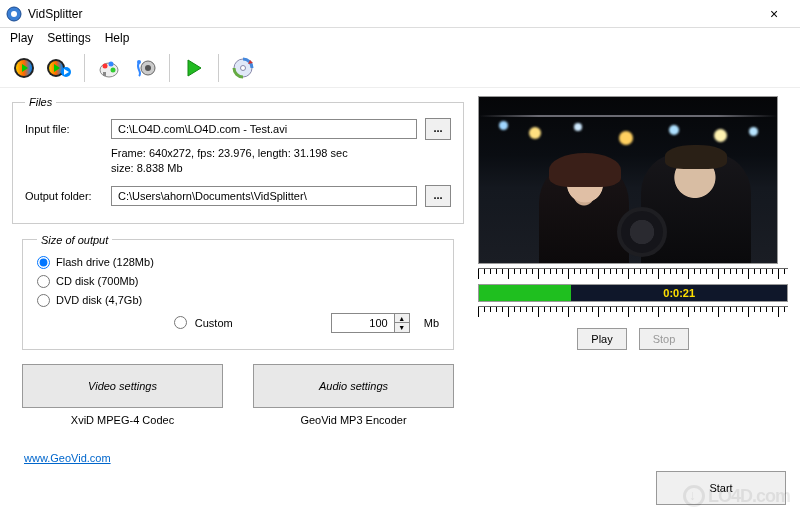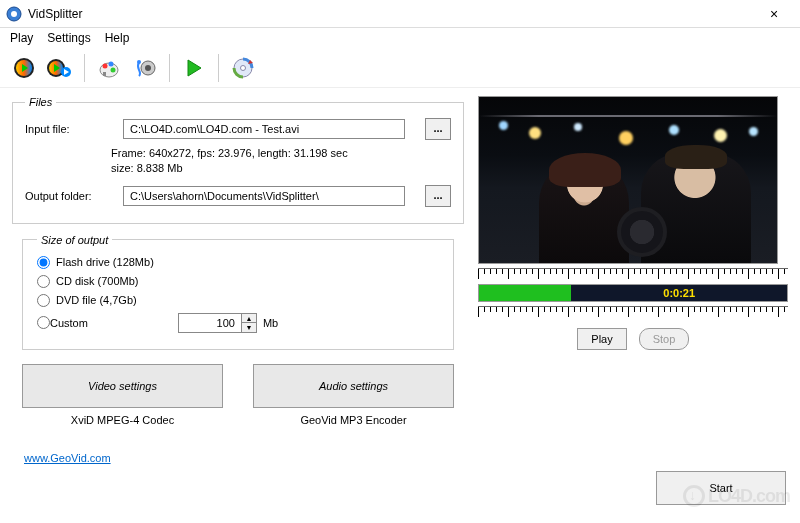--- a/index.html
+++ b/index.html
@@ -11,29 +11,29 @@
 .menubar { height: 20px; display: flex; align-items: center; gap: 14px; padding: 2px 10px; font-size: 12px; }
 .menubar span { cursor: default; }
 .toolbar { height: 40px; display: flex; align-items: center; gap: 4px; padding: 2px 8px; border-bottom: 1px solid #eee; }
 .toolbar .sep { width: 1px; height: 28px; background: #ccc; margin: 0 4px; }
 .tb-btn { width: 32px; height: 32px; display: flex; align-items: center; justify-content: center; cursor: pointer; border-radius: 3px; }
 .content { display: flex; padding: 8px 12px; gap: 14px; }
 .left { flex: 1; }
 .right { width: 310px; }
 fieldset { border: 1px solid #ccc; padding: 10px 12px; margin-bottom: 10px; }
 legend { padding: 0 4px; font-size: 11px; font-style: italic; }
-.row { display: flex; align-items: center; gap: 20px; margin-bottom: 6px; }
+.row { display: flex; align-items: center; gap: 8px; margin-bottom: 6px; }
 .row label { width: 78px; }
 .row input[type=text] { flex: 1; padding: 3px 6px; border: 1px solid #888; font-size: 11px; font-family: inherit; }
 .dotbtn { width: 26px; height: 22px; border: 1px solid #888; background: #f0f0f0; cursor: pointer; font-weight: bold; text-align: center; line-height: 18px; }
 .info { margin-left: 86px; font-size: 11px; line-height: 1.4; margin-bottom: 8px; }
 .size-group { border: 1px solid #ccc; padding: 10px 14px; margin: 0 10px 14px 10px; }
 .radio-row { display: flex; align-items: center; gap: 6px; margin-bottom: 6px; font-size: 11px; }
 .radio-row input[type=radio] { margin: 0; }
-.custom-row { display: flex; align-items: center; gap: 0; }
+.custom-row { display: flex; align-items: center; gap: 8px; justify-content: flex-end; }
 .spinner { display: flex; align-items: center; margin-left: 90px; }
 .spinner input { width: 64px; text-align: right; padding: 3px 6px; border: 1px solid #888; font-size: 11px; }
 .spinner .arrows { display: flex; flex-direction: column; border: 1px solid #888; border-left: none; }
 .spinner .arrows div { width: 14px; height: 9px; font-size: 7px; text-align: center; line-height: 9px; cursor: pointer; background: #f0f0f0; }
 .spinner .arrows div:first-child { border-bottom: 1px solid #888; }
 .btn-row { display: flex; gap: 30px; padding: 0 10px; }
 .bigbtn { flex: 1; height: 44px; border: 1px solid #999; background: #e8e8e8; cursor: pointer; font-size: 11px; font-style: italic; }
 .codec-row { display: flex; gap: 30px; padding: 6px 10px; }
 .codec-row div { flex: 1; text-align: center; font-size: 11px; }
 .link { color: #0066cc; text-decoration: underline; cursor: pointer; margin: 20px 0 0 12px; display: inline-block; font-size: 11px; }
@@ -43,21 +43,21 @@
 .bokeh { position: absolute; border-radius: 50%; filter: blur(1px); }
 .person { position: absolute; bottom: 0; }
 .ruler { height: 14px; border-top: 1px solid #666; position: relative; margin-top: 4px; background: #fff; }
 .ruler::before { content: ""; position: absolute; inset: 0; background: repeating-linear-gradient(90deg, #000 0 1px, transparent 1px 6px); height: 5px; top: 0; }
 .ruler::after { content: ""; position: absolute; inset: 0; background: repeating-linear-gradient(90deg, #000 0 1px, transparent 1px 30px); height: 10px; top: 0; }
 .progress { height: 18px; display: flex; margin-top: 2px; position: relative; border: 1px solid #999; }
 .prog-green { background: #1fbf1f; width: 30%; }
 .prog-blue { background: #0f172a; flex: 1; display: flex; align-items: center; justify-content: center; color: #ffe000; font-weight: bold; font-size: 11px; }
 .playctrl { display: flex; gap: 12px; justify-content: center; margin-top: 8px; }
 .playctrl button { width: 50px; height: 22px; border: 1px solid #999; background: #f0f0f0; font-size: 11px; cursor: pointer; }
-.playctrl button:disabled { color: #999; border-radius: 10px; }
+.playctrl button:disabled { color: #999; }
 .startbtn { position: absolute; right: 14px; bottom: 18px; width: 130px; height: 34px; border: 1px solid #999; background: #f0f0f0; font-size: 11px; cursor: pointer; }
 .watermark { position: absolute; right: 10px; bottom: 16px; font-size: 18px; font-weight: bold; color: rgba(0,0,0,0.08); letter-spacing: -1px; display: flex; align-items: center; }
 .watermark .wm-circle { width: 22px; height: 22px; border: 3px solid rgba(0,0,0,0.08); border-radius: 50%; margin-right: 3px; position: relative; }
 .watermark .wm-circle::after { content: "↓"; position: absolute; left: 3px; top: -1px; font-size: 14px; }
 </style>
 </head>
 <body>
 
 <div class="titlebar">
   <svg class="app-icon" viewBox="0 0 16 16">
@@ -159,21 +159,21 @@
       <div class="radio-row">
           <input type="radio" name="sz" checked="" style="">
           <span>Flash drive (128Mb)</span>
         </div>
       <div class="radio-row">
           <input type="radio" name="sz" style="">
           <span>CD disk (700Mb)</span>
         </div>
       <div class="radio-row">
           <input type="radio" name="sz" style="">
-          <span>DVD file (4,7Gb)</span>
+          <span>DVD disk (4,7Gb)</span>
         </div>
       <div class="radio-row custom-row">
         <input type="radio" name="sz" style="">
           <span>Custom</span>
         <div class="spinner">
           <input type="text" value="100" style="">
           <div class="arrows">
               <div>▲</div>
               <div>▼</div>
             </div>

